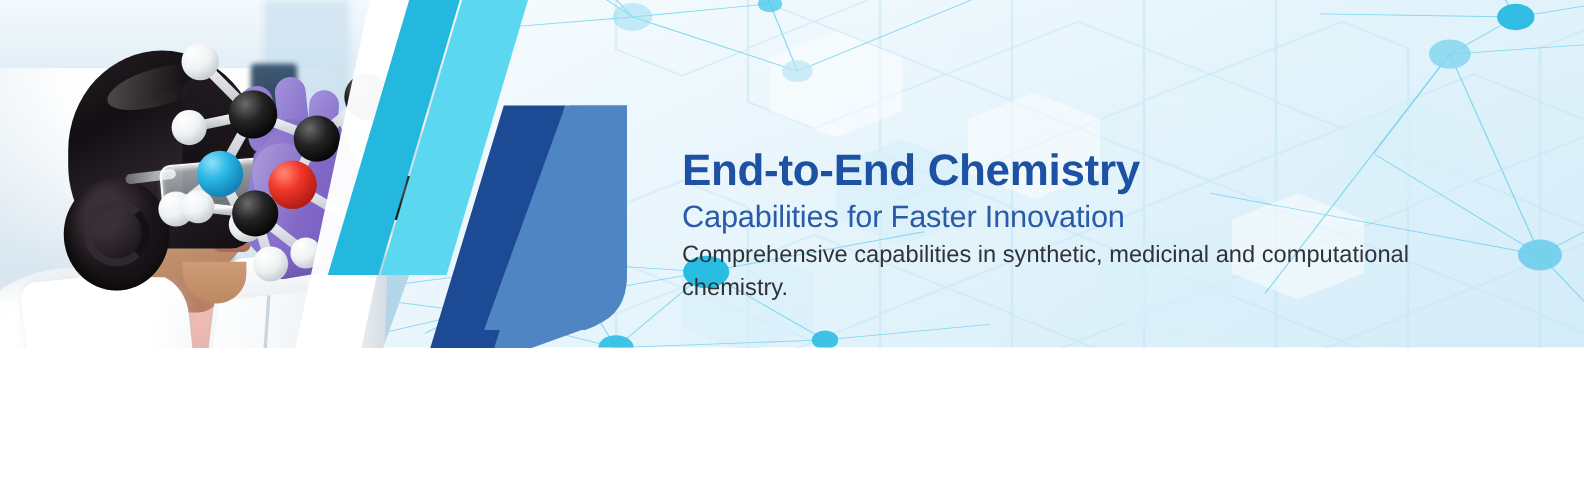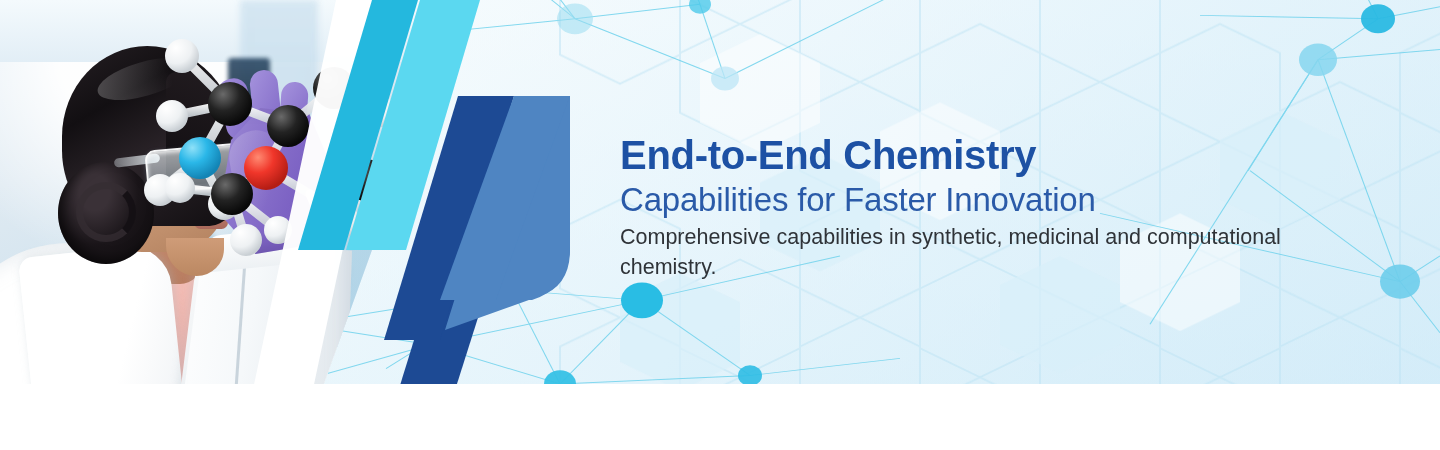--- a/index.html
+++ b/index.html
@@ -3,21 +3,21 @@
 <meta charset="utf-8">
 <title>Hero Banner</title>
 <style>
   * { margin:0; padding:0; box-sizing:border-box; }
   html,body { background:#ffffff; }
   body { font-family:"Liberation Sans", sans-serif; }
 
   .banner{
     position:relative;
     width:1440px;
-    height:384px;
+    height:316px;
     overflow:hidden;
     background:
       linear-gradient(118deg, #ffffff 0%, #f4fbfd 22%, #e9f6fc 52%, #ddf1fa 78%, #d7eef9 100%);
   }
 
   
   .hex-layer{ position:absolute; inset:0; z-index:1; pointer-events:none; }
   .hex-layer svg{ display:block; width:100%; height:100%; }
 
   
@@ -236,21 +236,21 @@
   
   .copy{
     position:absolute; left:620px; top:132px; z-index:8;
     width:740px;
   }
   .h-line1{
     font-size:40px; font-weight:700; letter-spacing:-.3px;
     color:#1d51a4; line-height:1.15; white-space:nowrap;
   }
   .h-line2{
-    font-size:33px; font-weight:400; letter-spacing:-.2px;
+    font-size:28px; font-weight:400; letter-spacing:-.2px;
     color:#2a5aa8; line-height:1.2; white-space:nowrap;
     margin-top:2px;
   }
   .sub{
     margin-top:2px;
     font-size:21.5px; font-weight:400; line-height:1.42;
     color:#2f3338; max-width:700px;
   }
 </style>
 </head>

